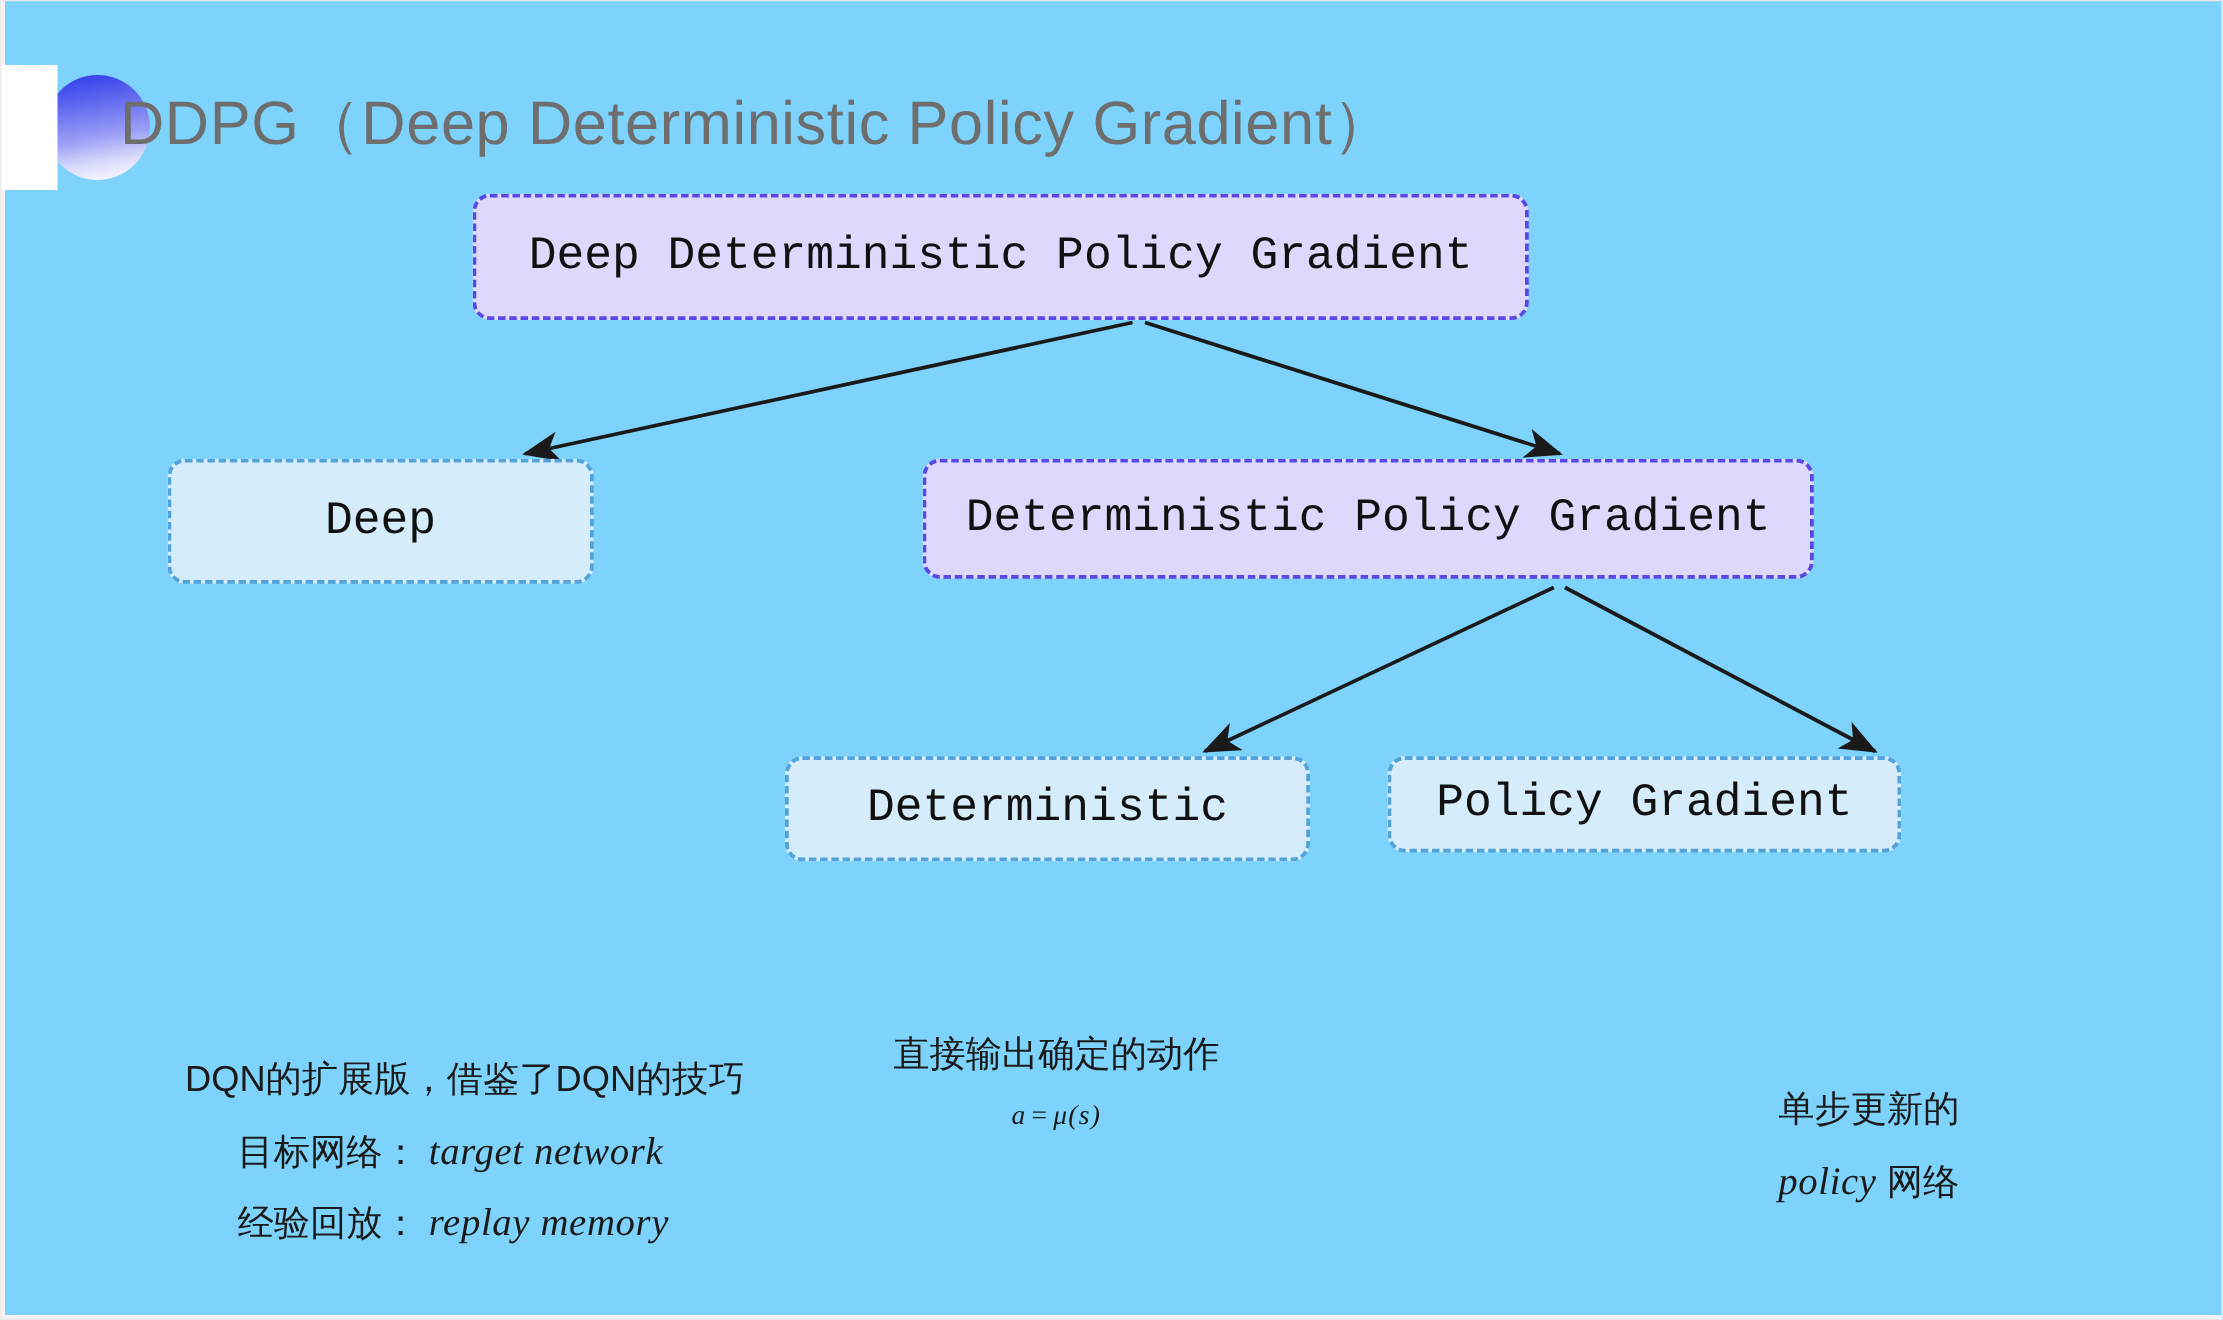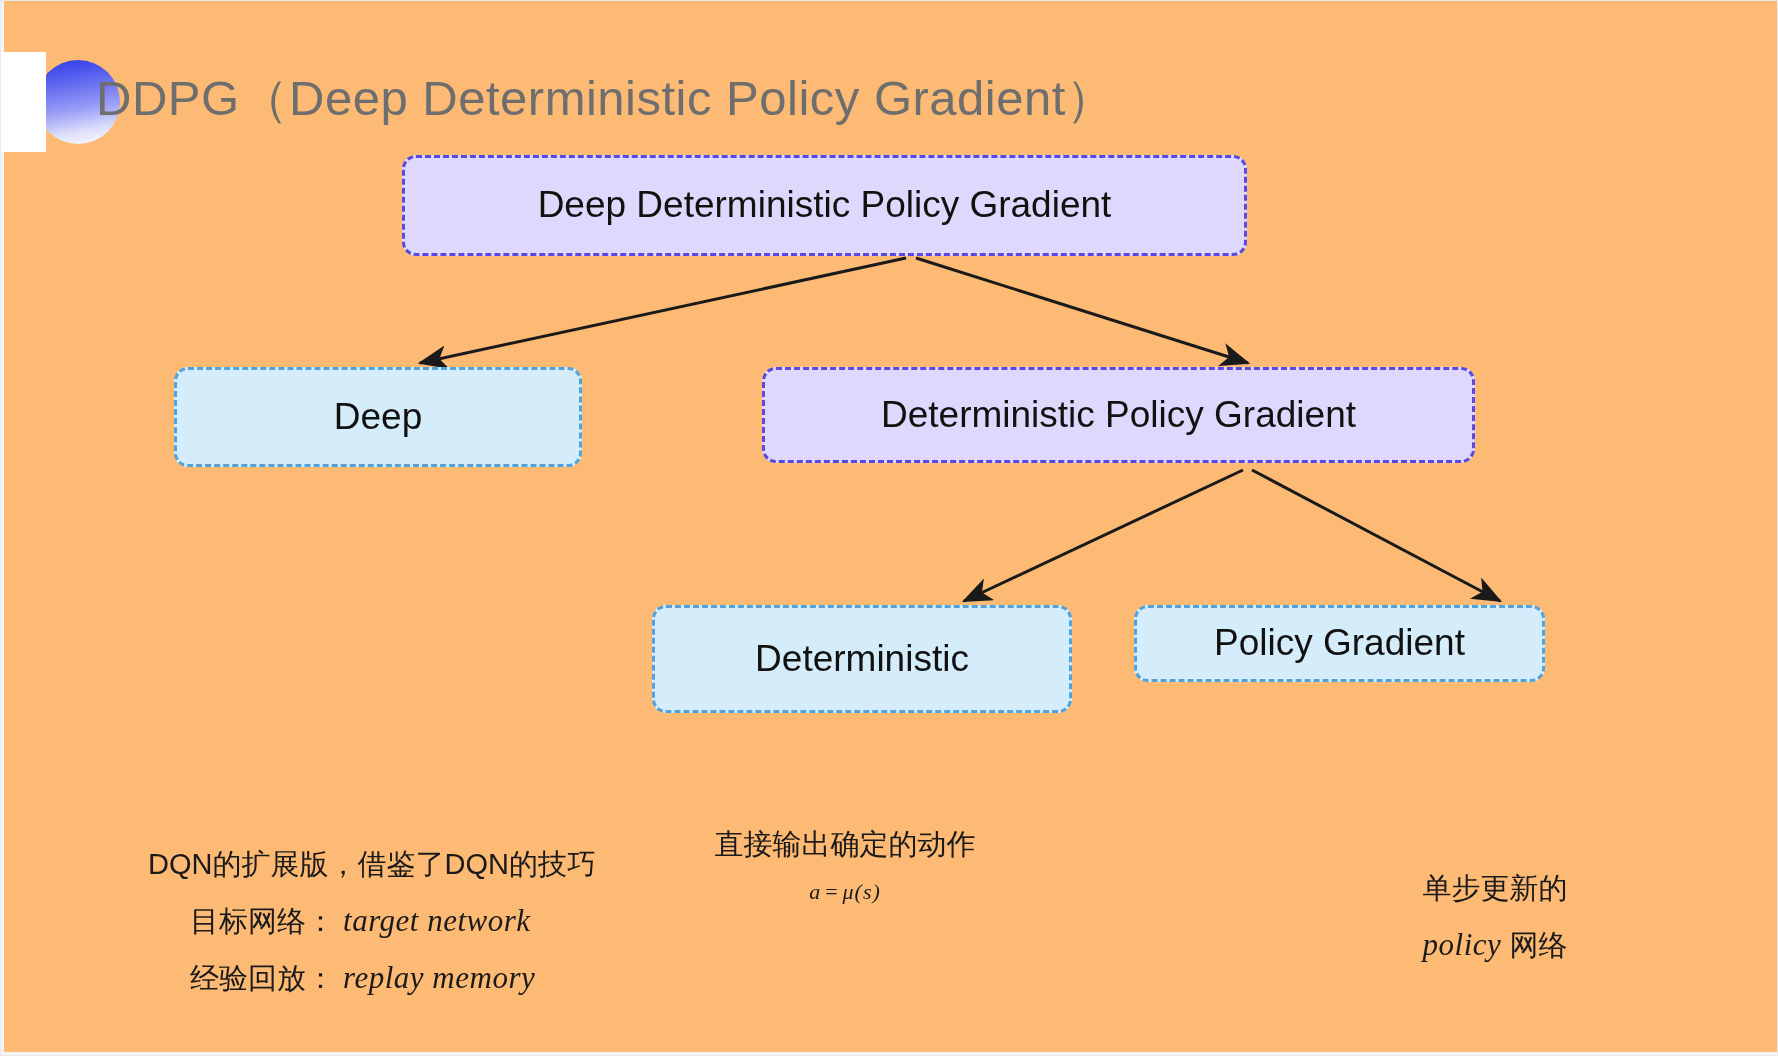--- a/index.html
+++ b/index.html
@@ -8,21 +8,21 @@
     padding: 0;
     background: #ffffff;
   }
   body {
     font-family: "Liberation Sans", "DejaVu Sans", sans-serif;
   }
   #slide {
     position: relative;
     width: 1778px;
     height: 1056px;
-    background: #fdba74;
+    background: #7dd3fc;
     overflow: hidden;
     box-sizing: border-box;
   }
   
   #slide-frame {
     position: absolute;
     left: 0; top: 0;
     width: 1778px; height: 1056px;
     border: 1px solid #e9e9e9;
     box-sizing: border-box;
@@ -74,38 +74,37 @@
   
   .node {
     position: absolute;
     box-sizing: border-box;
     display: flex;
     align-items: center;
     justify-content: center;
     border-radius: 14px;
     text-align: right;
     color: #111111;
-    font-family: Liberation Sans, sans-serif;
+    font-family: Liberation Mono, monospace;
     font-weight: 400;
     line-height: 1.1;
-    margin-left: 24px;
   }
   .node.purple {
     background: #ded9fc;
     border: 3px dashed #5948e3;
   }
   .node.cyan {
     background: #d5edfa;
     border: 3px dashed #53a3da;
   }
 
   #node-root      { left: 378px; top: 155px;  width: 845px; height: 101px; font-size: 37px; }
-  #node-deep      { left: 150px; top: 367px;  width: 408px; height: 100px; font-size: 37px; }
+  #node-deep      { left: 134px; top: 367px;  width: 341px; height: 100px; font-size: 37px; }
   #node-dpg       { left: 738px; top: 367px;  width: 713px; height: 96px; font-size: 37px; }
-  #node-det       { left: 628px; top: 605px;  width: 420px; height: 108px;  font-size: 37px; }
+  #node-det       { left: 628px; top: 605px;  width: 420px; height: 84px;  font-size: 37px; }
   #node-pg        { left: 1110px; top: 605px; width: 411px; height: 77px;  font-size: 37px; }
 
   
   #arrows {
     position: absolute;
     left: 0; top: 0;
     width: 1778px;
     height: 1056px;
     pointer-events: none;
   }

